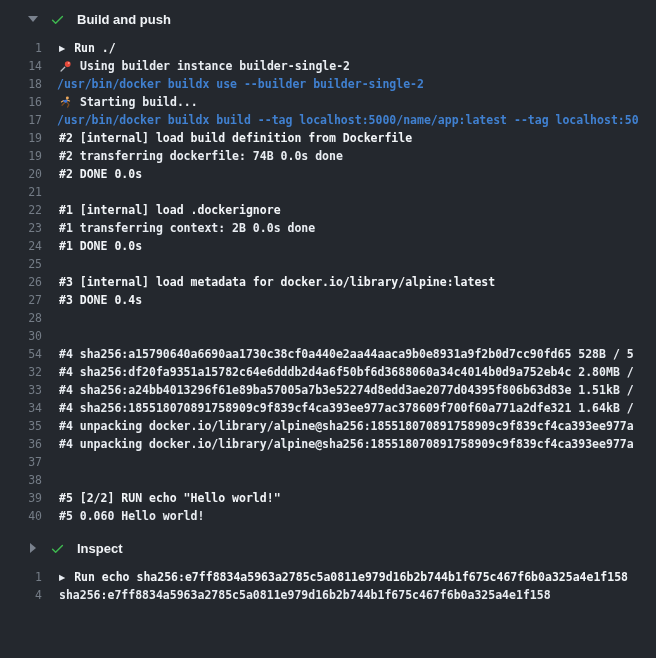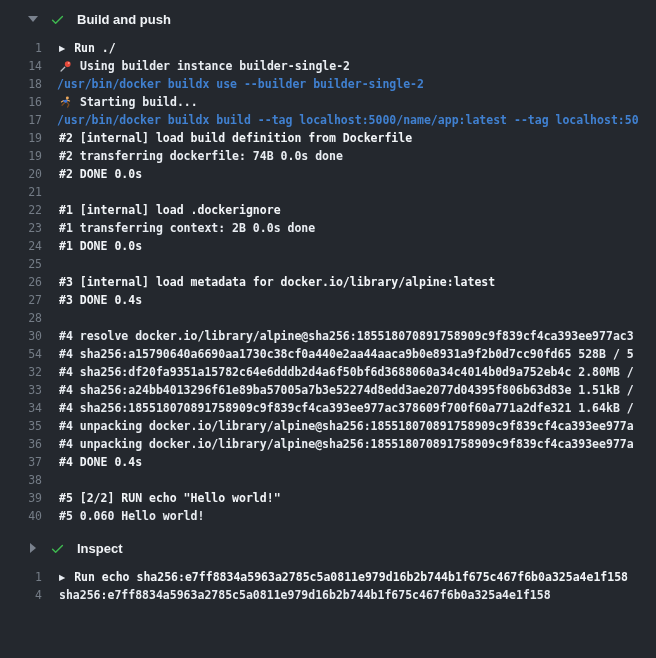--- a/index.html
+++ b/index.html
@@ -82,28 +82,28 @@
         <div class="line k-plain"><span class="num">19</span><span class="txt">#2 transferring dockerfile: 74B 0.0s done</span></div>
         <div class="line k-bold"><span class="num">20</span><span class="txt">#2 DONE 0.0s</span></div>
         <div class="line k-blank"><span class="num">21</span><span class="txt"></span></div>
         <div class="line k-bold"><span class="num">22</span><span class="txt">#1 [internal] load .dockerignore</span></div>
         <div class="line k-plain"><span class="num">23</span><span class="txt">#1 transferring context: 2B 0.0s done</span></div>
         <div class="line k-bold"><span class="num">24</span><span class="txt">#1 DONE 0.0s</span></div>
         <div class="line k-blank"><span class="num">25</span><span class="txt"></span></div>
         <div class="line k-bold"><span class="num">26</span><span class="txt">#3 [internal] load metadata for docker.io/library/alpine:latest</span></div>
         <div class="line k-bold"><span class="num">27</span><span class="txt">#3 DONE 0.4s</span></div>
         <div class="line k-blank"><span class="num">28</span><span class="txt"></span></div>
-        <div class="line k-plain"><span class="num">30</span><span class="txt">#4 resolve docker.io/library/alpine@sha256:185518070891758909c9f839cf4ca393ee977ac3</span></div>
+        <div class="line k-plain"><span class="num">30</span></div>
         <div class="line k-plain"><span class="num">54</span><span class="txt">#4 sha256:a15790640a6690aa1730c38cf0a440e2aa44aaca9b0e8931a9f2b0d7cc90fd65 528B / 5</span></div>
         <div class="line k-plain"><span class="num">32</span><span class="txt">#4 sha256:df20fa9351a15782c64e6dddb2d4a6f50bf6d3688060a34c4014b0d9a752eb4c 2.80MB /</span></div>
         <div class="line k-plain"><span class="num">33</span><span class="txt">#4 sha256:a24bb4013296f61e89ba57005a7b3e52274d8edd3ae2077d04395f806b63d83e 1.51kB /</span></div>
         <div class="line k-plain"><span class="num">34</span><span class="txt">#4 sha256:185518070891758909c9f839cf4ca393ee977ac378609f700f60a771a2dfe321 1.64kB /</span></div>
         <div class="line k-plain"><span class="num">35</span><span class="txt">#4 unpacking docker.io/library/alpine@sha256:185518070891758909c9f839cf4ca393ee977a</span></div>
         <div class="line k-plain"><span class="num">36</span><span class="txt">#4 unpacking docker.io/library/alpine@sha256:185518070891758909c9f839cf4ca393ee977a</span></div>
-        <div class="line k-bold"><span class="num">37</span><span class="txt">#4 DONE 0.4s</span></div>
+        <div class="line k-bold"><span class="num">37</span></div>
         <div class="line k-blank"><span class="num">38</span><span class="txt"></span></div>
         <div class="line k-bold"><span class="num">39</span><span class="txt">#5 [2/2] RUN echo "Hello world!"</span></div>
         <div class="line k-plain"><span class="num">40</span><span class="txt">#5 0.060 Hello world!</span></div>
       </div>
   </div>
 
   <div>
     <div class="sec-header">
       <span class="chev">
           <span class="tri-right"></span>

